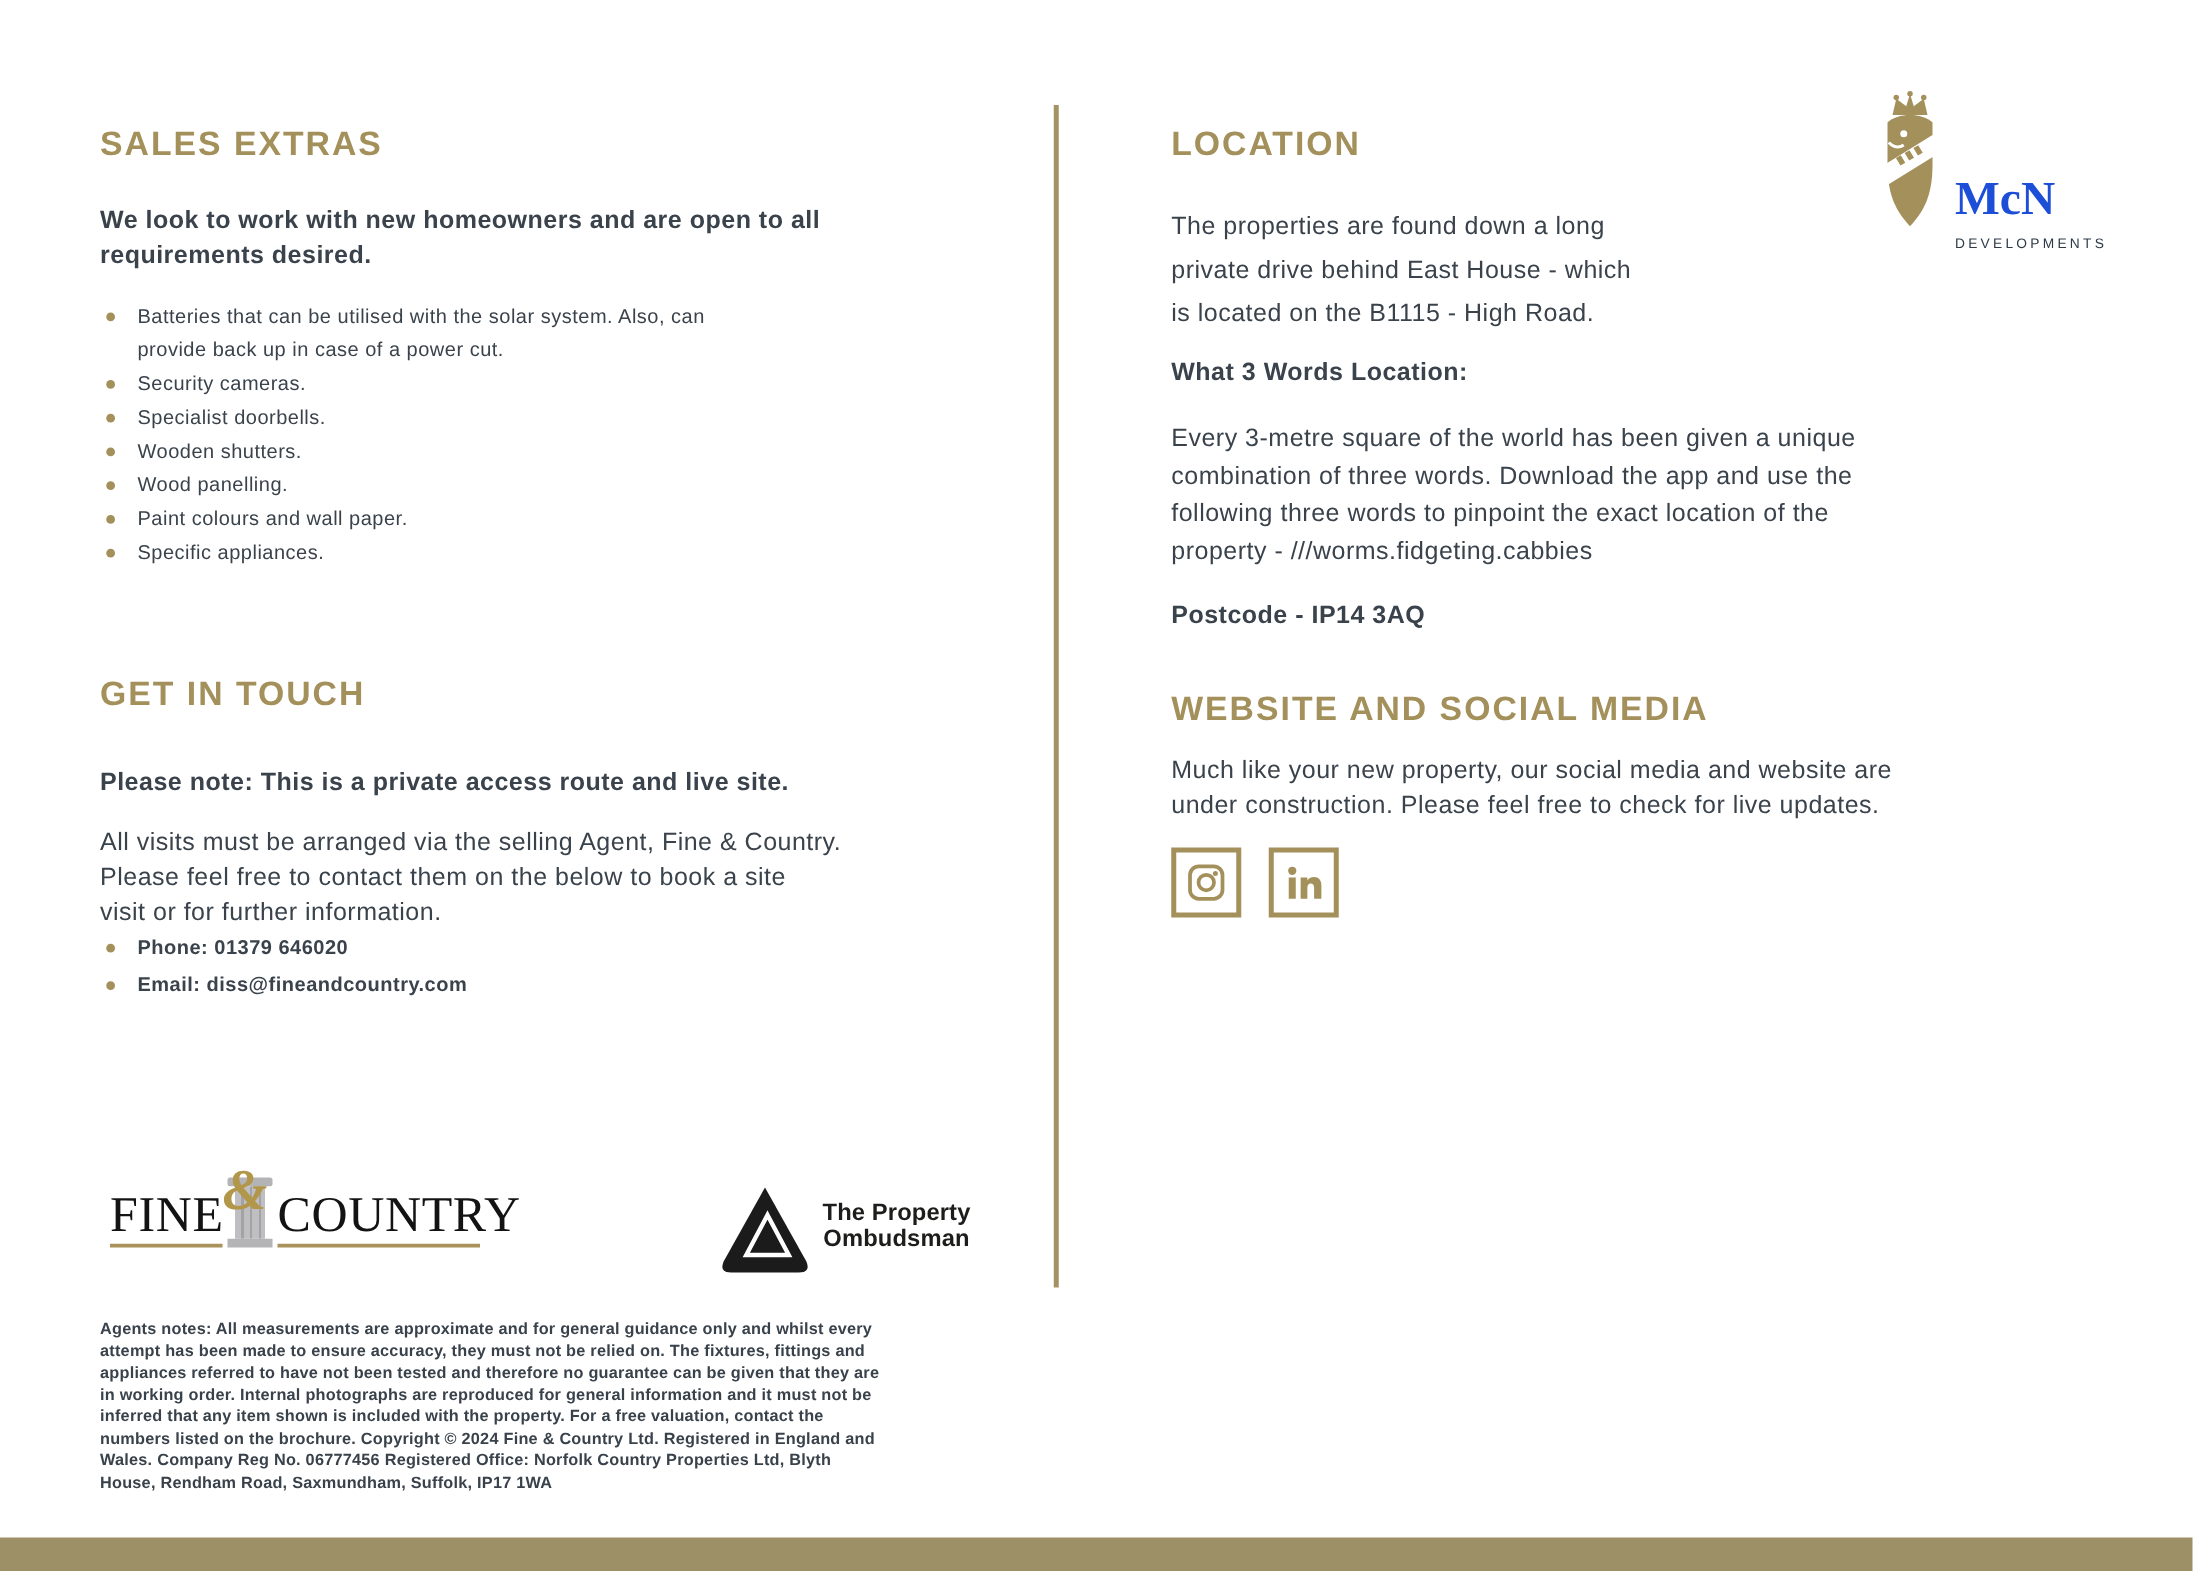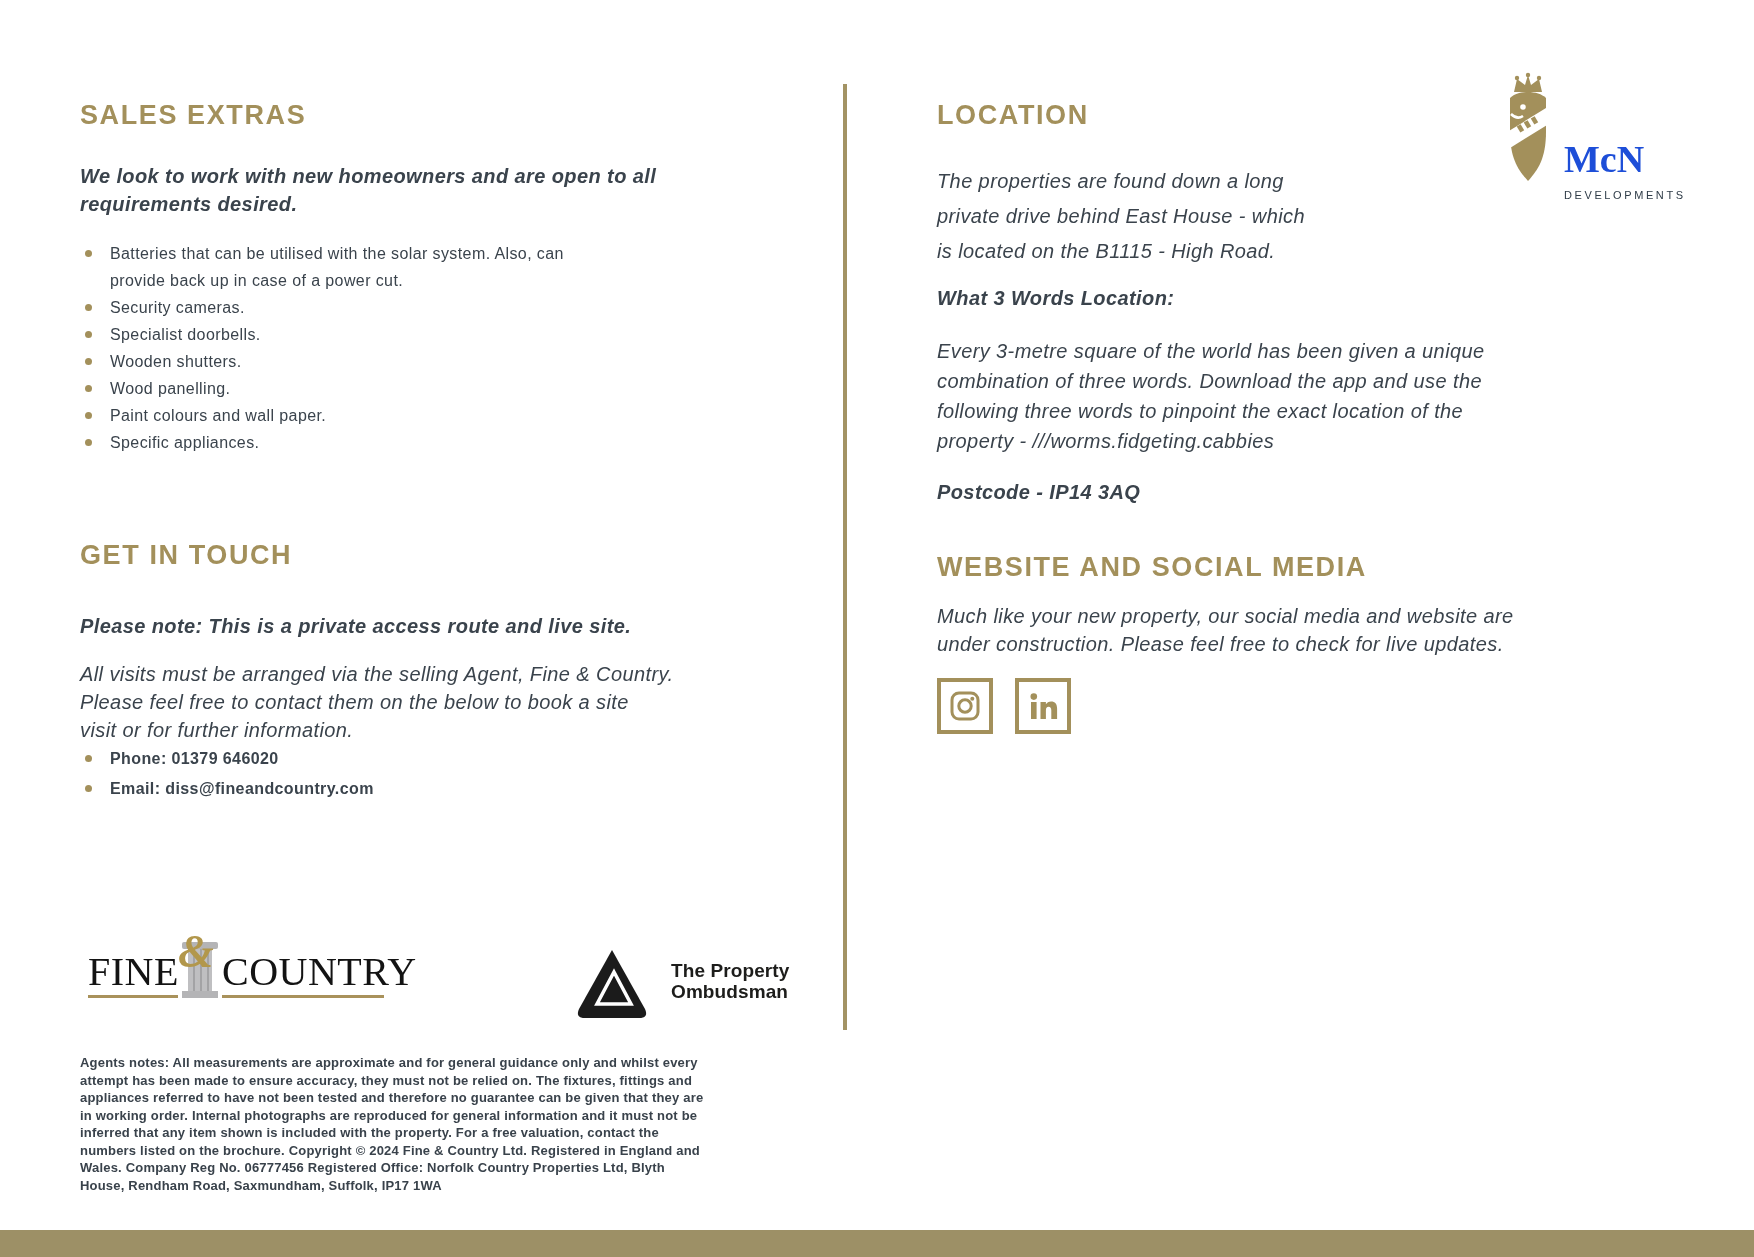--- a/index.html
+++ b/index.html
@@ -9,21 +9,21 @@
     font-family:"Liberation Sans", sans-serif;
     color:#3A434C;
   }
   .abs { position:absolute; }
   .heading {
     font-size:27px; font-weight:700; letter-spacing:1.6px;
     color:#A3905B; margin:0; white-space:nowrap;
   }
   .txt {
     font-size:20px; letter-spacing:0.4px; line-height:28px;
-    margin:0; white-space:pre-line;font-style:italic;
+    margin:0; white-space:pre-line;
   }
   .b { font-weight:700; }
   ul.dotlist { list-style:none; margin:0; padding:0; }
   ul.dotlist li {
     position:relative; padding-left:30px;
     font-size:16px; letter-spacing:0.4px; line-height:27px;
     white-space:pre-line;
   }
   ul.dotlist li::before {
     content:""; position:absolute; left:5px; top:10px;
@@ -83,21 +83,21 @@
   .fc-amp {
     position:absolute; left:90px; top:-10px; z-index:2;
     font-family:"Liberation Serif", serif; font-style:italic;
     font-size:46px; line-height:48px; font-weight:700; color:#B2974B;
   }
   .fc-rule { position:absolute; top:57px; height:3px; background:#A9925B; }
   .fc-rule1 { left:0; width:90px; }
   .fc-rule2 { left:134px; width:162px; }
 
   
-  #tpo-logo { left:575px; top:946px; display:flex; gap:22px; }
+  #tpo-logo { left:575px; top:946px; display:flex; gap:9px;text-align:center; }
   .tpo-text {
     margin-top:14px; font-weight:700; font-size:19px; line-height:21px;
     color:#1d1d1b; letter-spacing:0.1px;
   }
 
   
   #mcn { left:1498px; top:66px; width:210px; height:116px; }
   .mcn-lion { position:absolute; left:0; top:6px; }
   .mcn-text { position:absolute; left:66px; top:22px; }
   .mcn-name {

